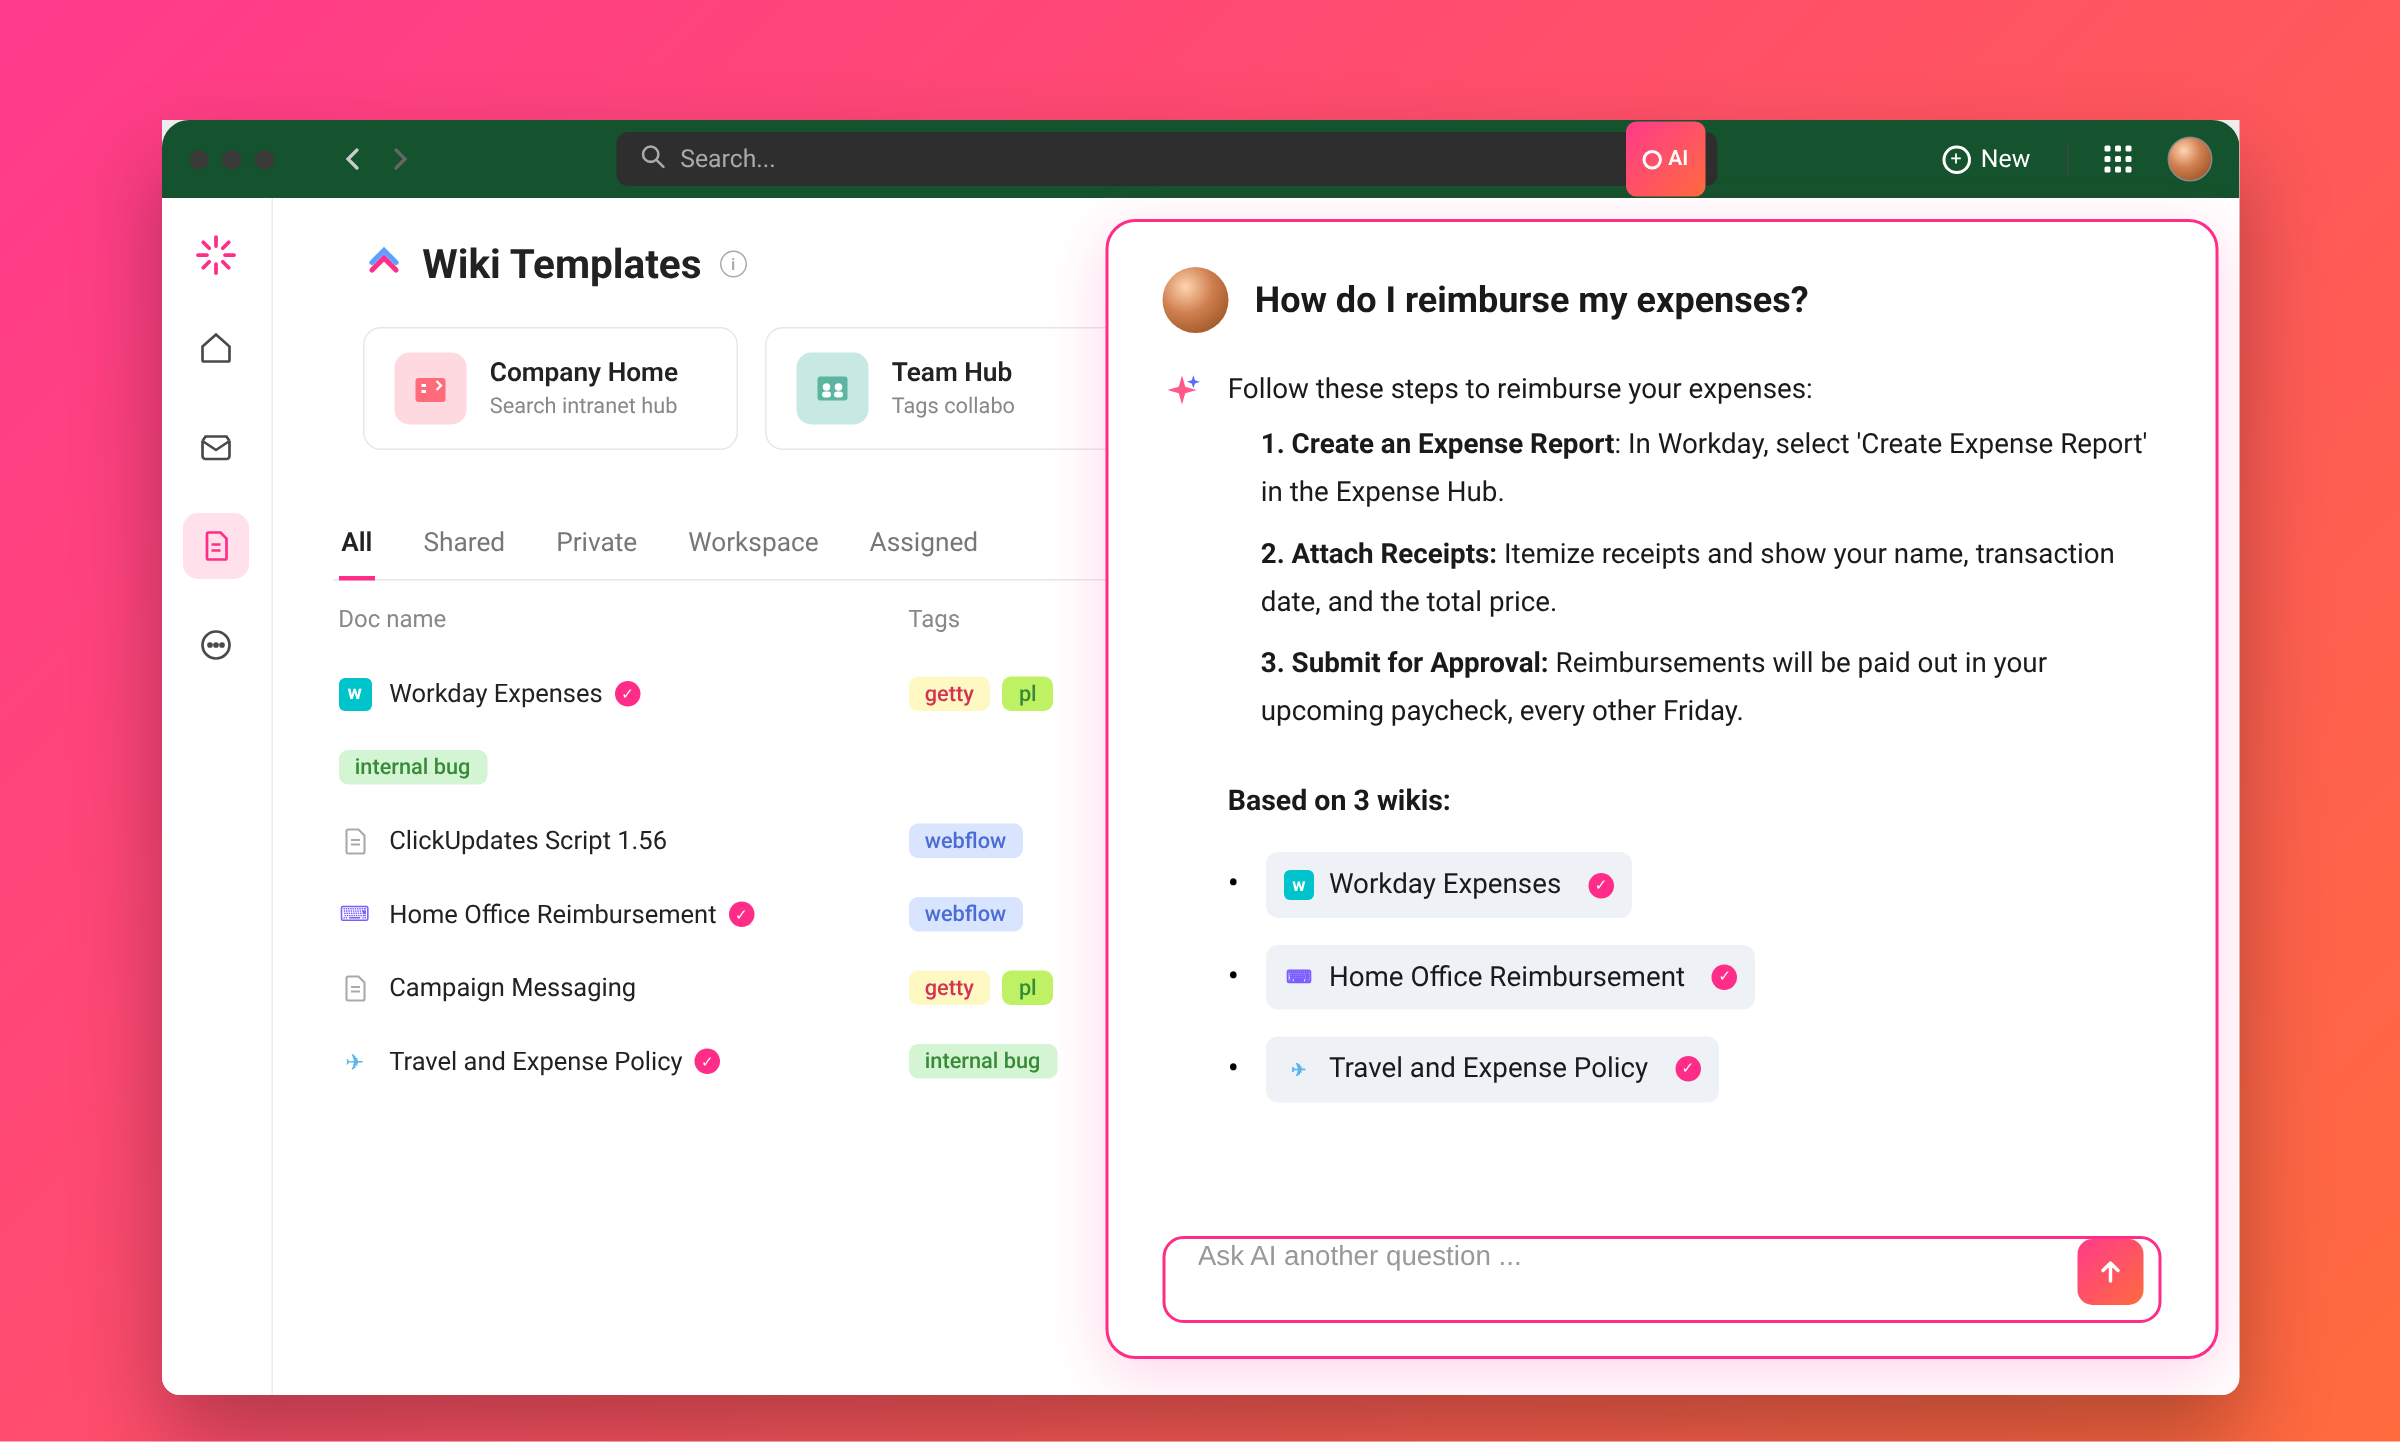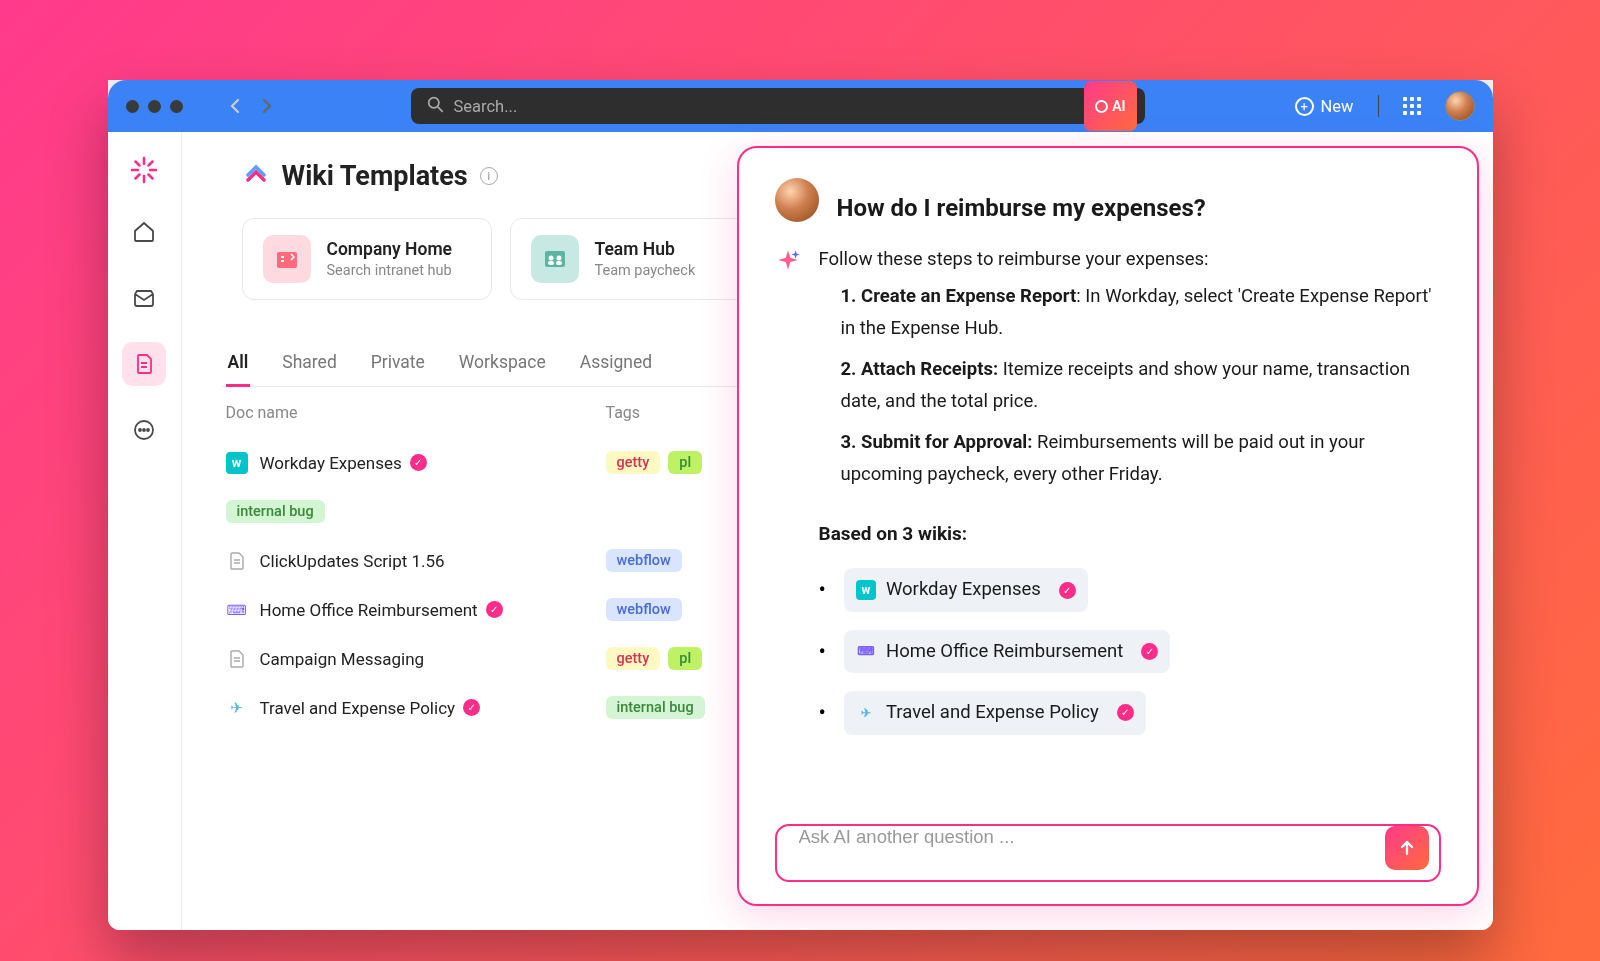--- a/index.html
+++ b/index.html
@@ -28,21 +28,21 @@
   left: 0; top: 0; right: 0; bottom: 0;
   background: #ffffff;
   border-radius: 18px 18px 0 0;
   overflow: hidden;
   display: flex;
   flex-direction: column;
   box-shadow: 0 20px 50px rgba(0,0,0,0.25);
 }
 .titlebar {
   height: 52px;
-  background: #3b82f6;
+  background: #14532d;
   display: flex;
   align-items: center;
   gap: 10px;
   padding: 0 18px;
   flex-shrink: 0;
 }
 .traffic { display: flex; gap: 9px; }
 .dot { width: 13px; height: 13px; border-radius: 50%; background: #3a3a3a; }
 .nav-arrows { display: flex; gap: 4px; margin-left: 28px; }
 .nav-arrow { width: 28px; height: 28px; display:flex; align-items:center; justify-content:center; color:#888; cursor:pointer; font-size: 16px; }
@@ -112,21 +112,21 @@
   right: 14px; top: 66px;
   width: 742px; height: 760px;
   background:#fff;
   border:2.5px solid #ff2d88;
   border-radius: 20px;
   box-shadow: 0 10px 40px rgba(255,45,136,0.2);
   display:flex;
   flex-direction:column;
   padding: 30px 36px 22px;
 }
-.ai-header { display:flex; align-items:flex-end; gap:18px; margin-bottom:22px; }
+.ai-header { display:flex; align-items:center; gap:18px; margin-bottom:22px; }
 .ai-avatar { width:44px; height:44px; border-radius:50%; background: radial-gradient(circle at 35% 30%, #ffd4b0 0%, #d08050 42%, #8b4513 100%); flex-shrink:0; }
 .ai-question { font-size:24px; font-weight:700; color:#1a1a1a; }
 .ai-body { display:flex; gap:18px; flex:1; overflow:auto; }
 .sparkle { width:26px; height:26px; flex-shrink:0; margin-top:4px; }
 .ai-content { flex:1; font-size:18.5px; line-height:1.7; color:#1a1a1a; }
 .ai-intro { margin-bottom:6px; }
 .ai-ol { list-style:none; padding-left: 22px; }
 .ai-ol li { margin-bottom:10px; }
 .ai-ol .num { font-weight:700; }
 .ai-ol .step-title { font-weight:700; }
@@ -283,21 +283,21 @@
                 <svg width="26" height="26" viewBox="0 0 26 26">
                   <rect x="3" y="5" width="20" height="16" rx="2" fill="#5bb5a0"></rect>
                   <circle cx="9" cy="12" r="2.5" fill="#fff"></circle>
                   <circle cx="17" cy="12" r="2.5" fill="#fff"></circle>
                   <rect x="6" y="15" width="6" height="4" rx="2" fill="#fff"></rect>
                   <rect x="14" y="15" width="6" height="4" rx="2" fill="#fff"></rect>
                 </svg>
               </div>
     <div>
       <div class="tcard-title">Team Hub</div>
-      <div class="tcard-sub">Team paycheck</div>
+      <div class="tcard-sub">Tags collabo</div>
     </div>
             </div>
           </div>
 
       <div class="tabs" id="tabs">
             <div class="tab active">All</div>
             <div class="tab">Shared</div>
             <div class="tab">Private</div>
             <div class="tab">Workspace</div>
             <div class="tab">Assigned</div>

